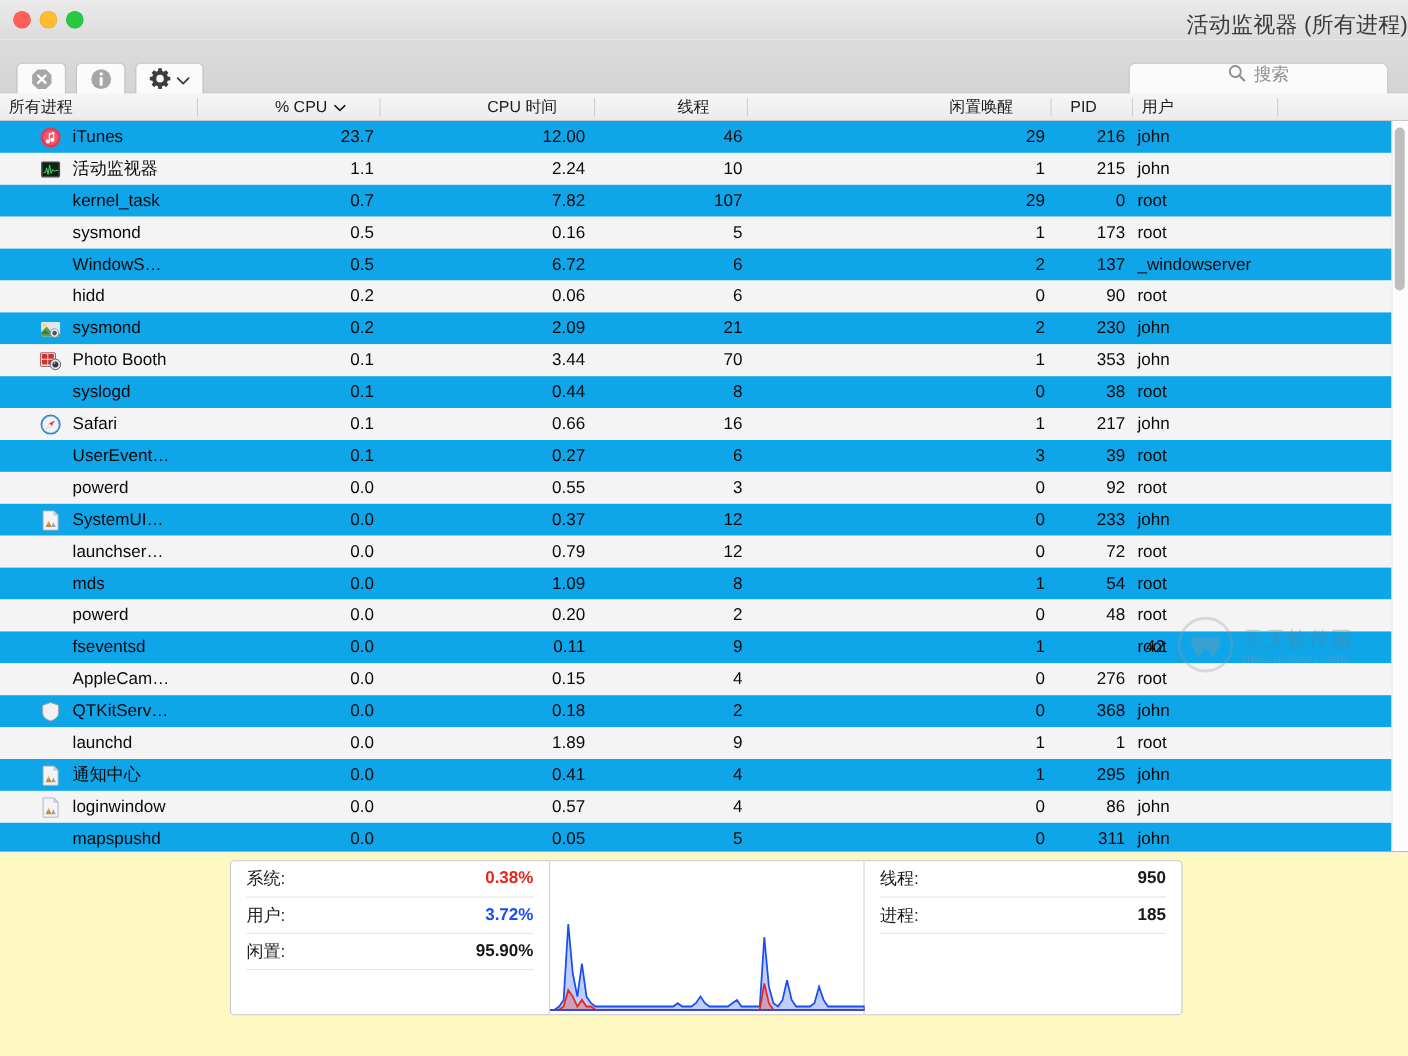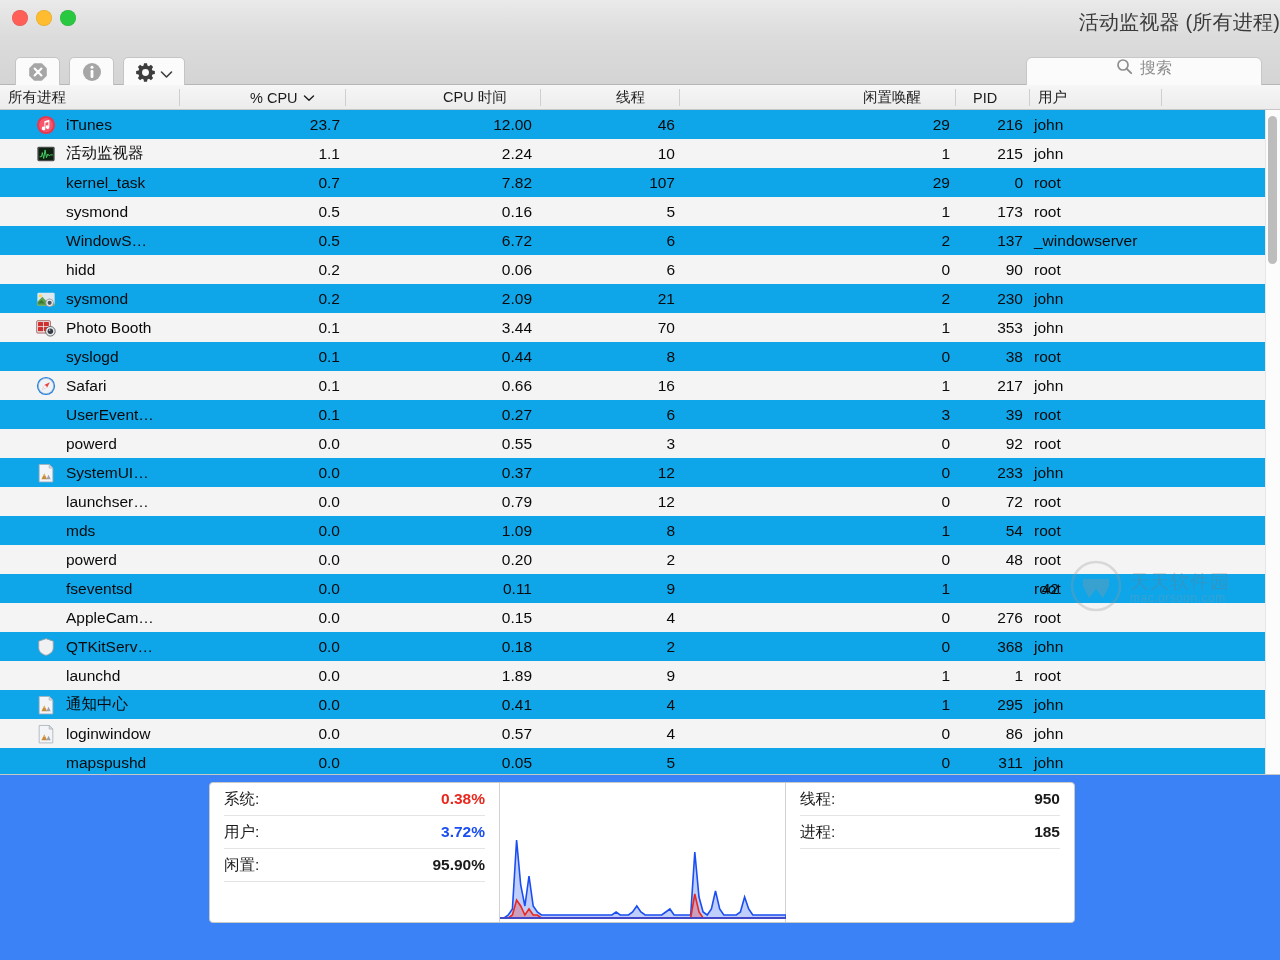--- a/index.html
+++ b/index.html
@@ -170,21 +170,21 @@
     pointer-events: none;
   }
   #wm-text { display: flex; flex-direction: column; line-height: 1.05; }
   #wm-cn { font-size: 19px; color: #777; letter-spacing: 1px; }
   #wm-en { font-size: 12px; color: #999; letter-spacing: 0.5px; }
 
   
   #footer {
     position: relative;
     flex: 1 1 auto;
-    background: #3b82f6;
+    background: #fef9c3;
     padding-left: 42px;
   }
   #stats {
     position: absolute;
     left: 209px; top: 7px;
     width: 866px; height: 141px;
     border: 1px solid #c9c9c9;
     border-radius: 4px;
     background: #ffffff;
     display: flex;

